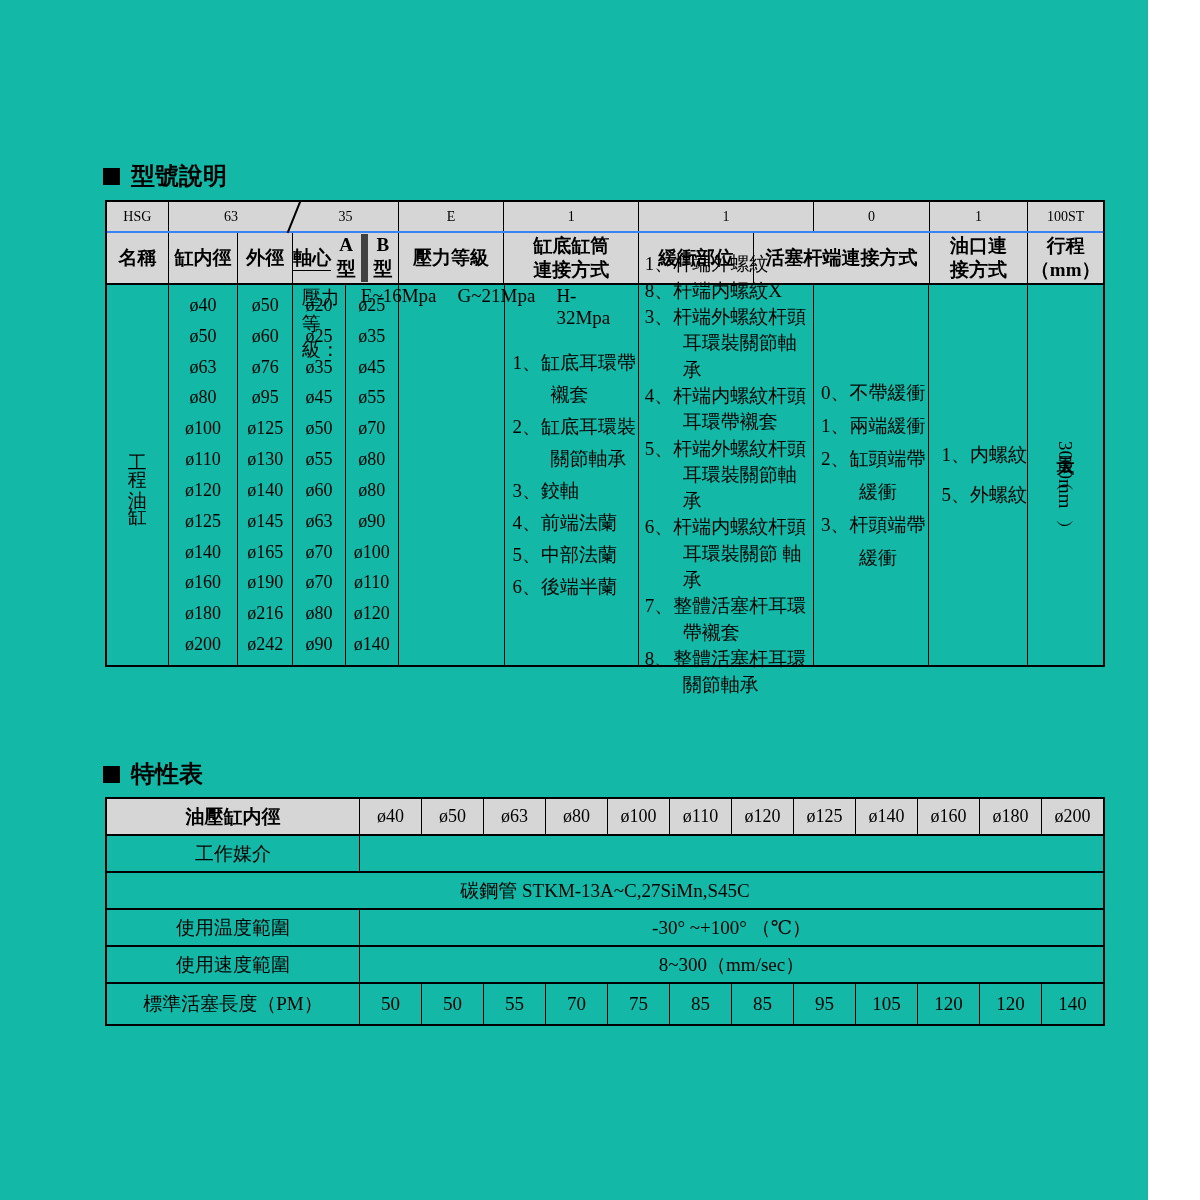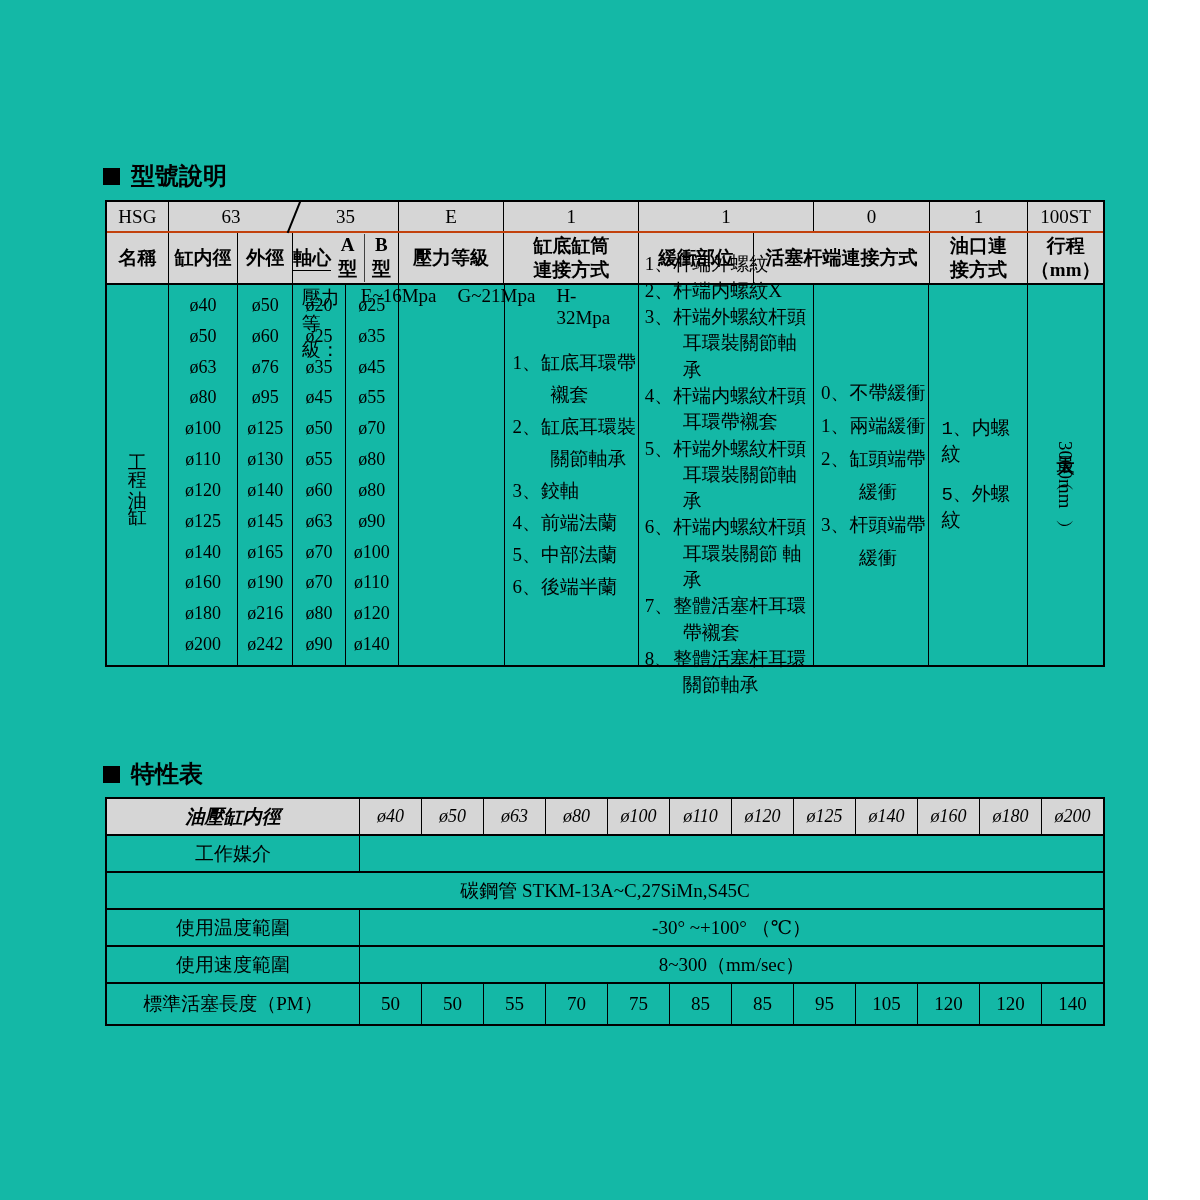--- a/index.html
+++ b/index.html
@@ -4,53 +4,53 @@
 <style>
   html,body{margin:0;padding:0;background:#fff;}
   .page{position:relative;width:1148px;height:1200px;background:#14b8a6;overflow:hidden;
         font-family:"Liberation Serif","DejaVu Serif",serif;color:#000;}
   .sec-title{position:absolute;left:103px;display:flex;align-items:center;gap:11px;
              font-family:"Liberation Sans","DejaVu Sans",sans-serif;font-weight:bold;font-size:24px;}
   .sq{width:17px;height:17px;background:#000;display:inline-block;}
   
   .t1{position:absolute;left:105px;top:200px;width:1000px;border:2px solid #000;box-sizing:border-box;}
   .row{display:flex;box-sizing:border-box;}
-  .rc{height:31px;border-bottom:2px solid #c2410c;background:#d6d6d6;font-size:19px;position:relative;}
+  .rc{height:31px;border-bottom:2px solid #3b82f6;background:#d6d6d6;font-size:14px;position:relative;}
   .rh{height:52px;border-bottom:2px solid #000;background:#d6d6d6;font-weight:bold;font-size:19px;}
   .rb{height:380px;font-size:19px;}
   .c{box-sizing:border-box;border-right:1px solid #000;display:flex;align-items:center;
      justify-content:center;text-align:center;}
   .c.last{border-right:none;}
   .c.nb{border-right:none;}
   .w62{width:62px}.w70{width:70px}.w55{width:55px}.w53{width:53px}.w106{width:106px}
   .w125{width:125px}.w135{width:135px}.w176{width:176px}.w116{width:116px}.w99{width:99px}.w75{width:75px}
   .slash{position:absolute;left:186px;top:-2px;width:2px;height:34px;background:#000;transform:rotate(22deg);}
   .axle{flex-direction:row;padding:0;align-items:center;}
   .axle-top{height:24px;border-bottom:1px solid #000;display:flex;align-items:center;justify-content:center;}
   .axle-bot{flex:1;display:flex;}
   .axle-bot .half{flex:1;display:flex;align-items:center;justify-content:center;box-sizing:border-box;}
-  .axle-bot .half:first-child{border-right:1px solid #404040;}
+  .axle-bot .half:first-child{border-right:7px solid #404040;}
   .twoline{flex-direction:column;line-height:1.25;}
   
   .vcol{flex-direction:column;justify-content:space-between;padding:10px 0;font-size:18px;}
   .vname{flex-direction:column;justify-content:center;gap:19px;letter-spacing:0;}
   .pressure{flex-direction:row;justify-content:center;align-items:flex-start;gap:21px;
             padding-left:10px;text-align:left;}
   .list{flex-direction:column;justify-content:center;align-items:flex-start;text-align:left;}
   .base-list{padding-left:8px;line-height:32px;}
   .rod-list{padding-left:6px;line-height:26.3px;}
   .cush-list{padding-left:7px;line-height:33px;}
-  .port-list{padding-left:12px;gap:14px;line-height:26px;font-family:Liberation Mono, monospace;}
+  .port-list{padding-left:12px;gap:14px;line-height:26px;}
   .cont{padding-left:38px;}
   .vtext{writing-mode:vertical-rl;text-orientation:mixed;display:flex;align-items:center;justify-content:center;}
   
   .t2{position:absolute;left:105px;top:797px;width:1000px;border:2px solid #000;box-sizing:border-box;}
   .t2row{display:flex;box-sizing:border-box;border-bottom:2px solid #000;height:37px;font-size:19px;}
   .t2row.lastrow{border-bottom:none;height:40px;}
-  .t2head{background:#d6d6d6;font-style:italic;}
+  .t2head{background:#d6d6d6;}
   .t2label{width:253px;box-sizing:border-box;border-right:1px solid #000;display:flex;
            align-items:center;justify-content:center;}
   .t2head .t2label{font-weight:bold;}
   .t2cell{flex:1;box-sizing:border-box;border-right:1px solid #000;display:flex;
           align-items:center;justify-content:center;font-size:18px;}
   .t2cell.last{border-right:none;}
   .t2merged{flex:1;display:flex;align-items:center;justify-content:center;}
   .t2num{font-size:19px;}
 </style>
 </head>
@@ -182,21 +182,21 @@
         <div>2、缸底耳環裝</div>
         <div class="cont">關節軸承</div>
         <div>3、鉸軸</div>
         <div>4、前端法蘭</div>
         <div>5、中部法蘭</div>
         <div>6、後端半蘭</div>
       </div>
 
       <div class="c w176 list rod-list">
         <div>1、杆端外螺紋</div>
-        <div>2、杆端内螺紋X</div>
+        <div>8、杆端内螺紋X</div>
         <div>3、杆端外螺紋杆頭</div>
         <div class="cont">耳環裝關節軸承</div>
         <div>4、杆端内螺紋杆頭</div>
         <div class="cont">耳環帶襯套</div>
         <div>5、杆端外螺紋杆頭</div>
         <div class="cont">耳環裝關節軸承</div>
         <div>6、杆端内螺紋杆頭</div>
         <div class="cont">耳環裝關節 軸承</div>
         <div>7、整體活塞杆耳環</div>
         <div class="cont">帶襯套</div>

